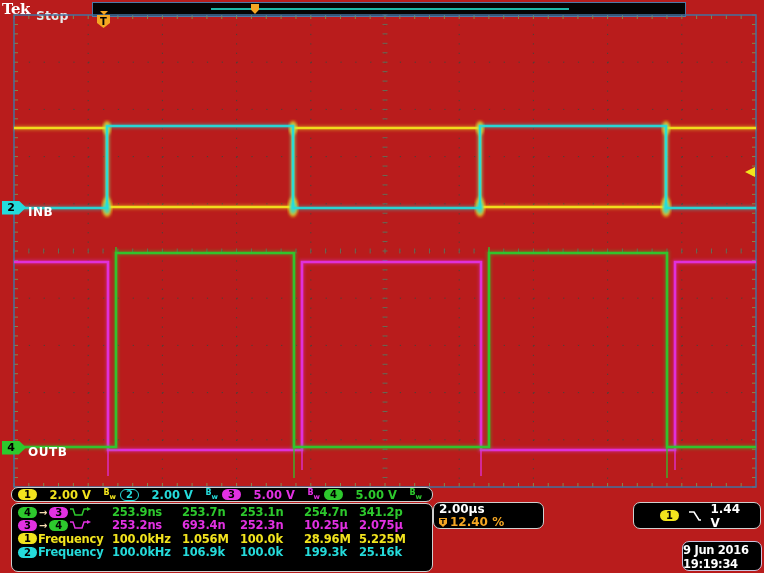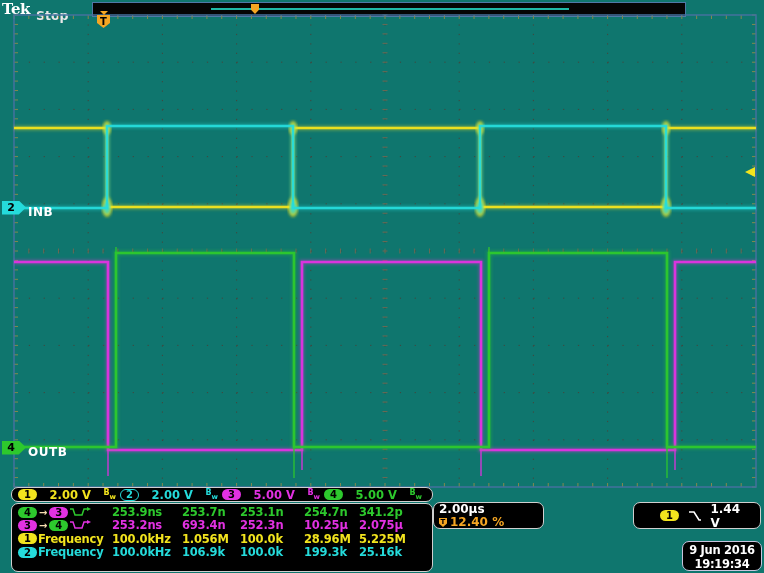--- a/index.html
+++ b/index.html
@@ -1,16 +1,16 @@
 <!DOCTYPE html>
 <html><head>
 <meta charset="utf-8">
 <style>
   html,body{margin:0;padding:0;background:#111;}
-  #screen{position:relative;width:764px;height:573px;background:#0f766e;overflow:hidden;
+  #screen{position:relative;width:764px;height:573px;background:#b91c1c;overflow:hidden;
           font-family:"DejaVu Sans","Liberation Sans",sans-serif;font-weight:bold;}
   .abs{position:absolute;}
   
   #brand{left:2px;top:0px;color:#fff;font-size:15px;letter-spacing:-0.5px;font-family:"DejaVu Serif","Liberation Serif",serif;}
   #acq-status{left:36px;top:8px;color:#e8e8e8;font-size:12.5px;font-family:"DejaVu Sans",sans-serif;}
   
   #acqbar{left:92px;top:2px;width:592px;height:13px;border:1px solid #4f79a8;background:#050505;}
   #acq-window-line{position:absolute;left:118px;top:5px;width:358px;height:2px;background:#1fb8a8;}
   #acq-trig-marker{position:absolute;left:158px;top:1px;width:8px;height:10px;background:#f5a623;
      clip-path:polygon(0 0,100% 0,100% 58%,50% 100%,0 58%);}
@@ -46,21 +46,21 @@
   .meas-name{font-size:11.5px;margin-left:0;}
   #hbox{left:433px;top:502px;width:111px;height:27px;padding:0px 5px;}
   #hbox .l1{color:#fff;font-size:12px;line-height:13px;}
   #hbox .l2{color:#f5a623;font-size:12px;line-height:13px;display:flex;align-items:center;gap:3px;}
   .mini-flag{display:inline-block;width:8px;height:9px;background:#f5a623;color:#000;font-size:7px;line-height:8px;text-align:center;
      clip-path:polygon(0 0,100% 0,100% 60%,50% 100%,0 60%);}
   #recbox{left:549px;top:502px;width:80px;height:27px;padding:0 4px;}
   #recbox div{color:#fff;font-size:11.5px;line-height:13px;letter-spacing:-0.3px;}
   #trigbox{left:633px;top:502px;width:128px;height:27px;display:flex;align-items:center;padding:0 8px 0 26px;gap:8px;}
   #trigbox .lvl{color:#fff;font-size:12px;margin-left:auto;}
-  #datetimebox{left:682px;top:541px;width:80px;height:30px;border-color:#c9c4dd;text-align:center;padding-top:1px;}
+  #datetimebox{left:682px;top:541px;width:80px;height:30px;border-color:#c9c4dd;text-align:left;padding-top:1px;}
   #datetimebox div{color:#fff;font-size:11.5px;line-height:14px;letter-spacing:-0.3px;}
   svg{display:block;}
 </style>
 </head>
 <body>
 
 <div id="screen">
 
   <span id="brand" class="abs">Tek</span>
   <span id="acq-status" class="abs">Stop</span>

